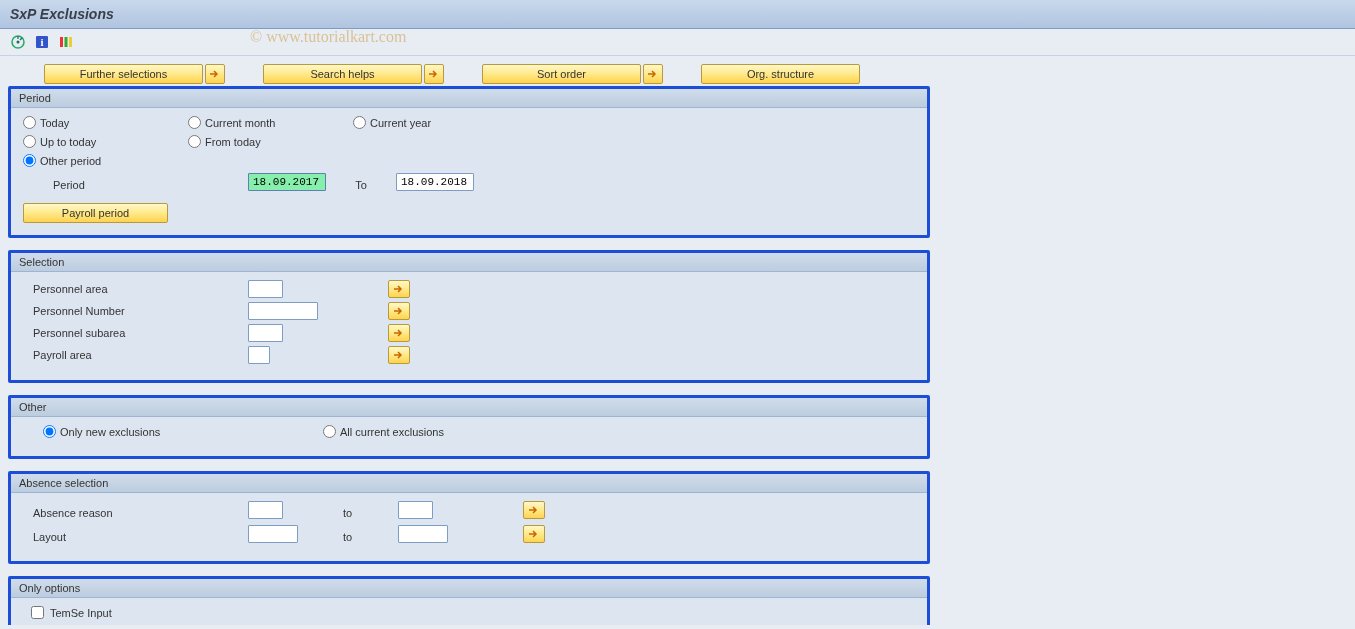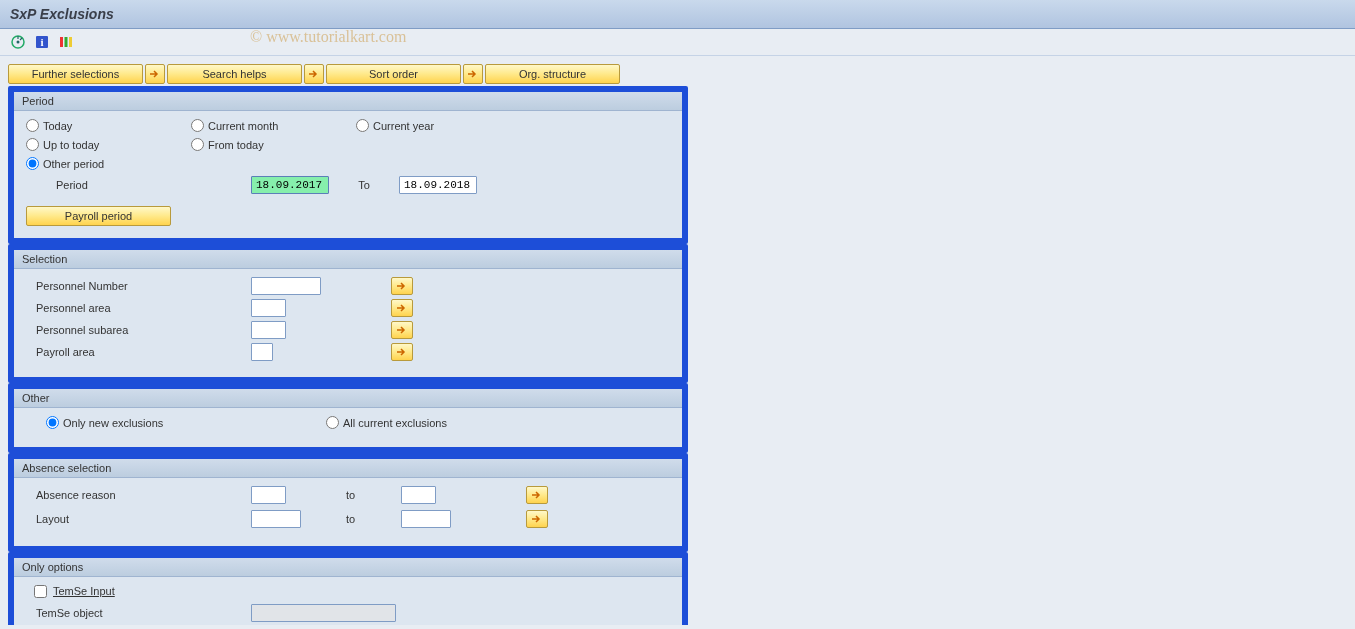--- a/index.html
+++ b/index.html
@@ -65,45 +65,46 @@
       border-radius: 2px;
       padding: 3px 10px;
       font-size: 11px;
       cursor: pointer;
       display: inline-flex;
       align-items: center;
       justify-content: center;
       color: #333;
       height: 20px;
     }
-    .yellow-btn.text-wide { width: 135px; }
+    .yellow-btn.text-wide { width: 159px; margin-left: 36px; }
     .yellow-btn.arrow-only { width: 20px; padding: 0; }
     .yellow-btn.payroll { width: 145px; margin-top: 6px; }
     .yellow-btn.small-arrow { width: 22px; height: 18px; padding: 0; }
     .arrow-svg { width: 12px; height: 10px; }
 
     .group-box {
-      border: 6px solid #1d4ed8;
+      border: 3px solid #1d4ed8;
       border-radius: 2px;
       background: #dde6f0;
-      width: 680px;
+      margin-bottom: 12px;
+      width: 922px;
     }
     .group-header {
       background: linear-gradient(to bottom, #d0dceb 0%, #bccddf 100%);
       border-bottom: 1px solid #9fb4d0;
       padding: 3px 8px;
       font-size: 11px;
       color: #333;
     }
     .group-body {
       padding: 8px 12px 12px 12px;
     }
     .radio-row, .field-row {
       display: flex;
-      align-items: center;
+      align-items: flex-end;
       margin-bottom: 6px;
     }
     .radio-col { width: 165px; display: flex; align-items: center; }
     .radio-col.wide { width: 280px; padding-left: 20px; }
     .radio-col input[type=radio] { margin-right: 4px; }
     .radio-col label { cursor: pointer; }
     .field-label { width: 225px; padding-left: 10px; }
     input.text-in {
       background: #fff;
       border: 1px solid #7f9cc5;
@@ -113,21 +114,21 @@
       font-size: 11px;
       font-family: 'Courier New', monospace;
     }
     input.text-in.date { width: 78px; }
     input.text-in.date.highlight { background: #86efac; border-color: #5c7fb8; }
     input.text-in.w70 { width: 70px; }
     input.text-in.w35 { width: 35px; }
     input.text-in.w28 { width: 22px; }
     input.text-in.gray { background: #e1e4e8; width: 145px; }
     .arrow-cell { margin-left: auto; margin-right: 420px; }
-    .checkbox-row { display: flex; align-items: flex-start; margin-bottom: 6px; padding-left: 8px; text-decoration: underline; }
+    .checkbox-row { display: flex; align-items: flex-end; margin-bottom: 6px; padding-left: 8px; }
     .checkbox-row input { margin-right: 6px; }
 
     
     .scroll-area::-webkit-scrollbar { width: 16px; }
     .scroll-area::-webkit-scrollbar-track { background: #dce5f0; border-left: 1px solid #b9c9dd; }
     .scroll-area::-webkit-scrollbar-thumb { background: #c6d4e6; border: 1px solid #9fb4d0; border-radius: 2px; }
     .scroll-area::-webkit-scrollbar-button { background: #d0dceb; border: 1px solid #9fb4d0; height: 16px; }
     .abs-arrow { margin-left: 90px; }
     .sel-row .field-label { width: 225px; }
     .sel-row .arrow-cell { margin-left: 100px; margin-right: 0; }
@@ -230,32 +231,32 @@
         <input class="text-in date" value="18.09.2018" style="">
       </div>
       <button class="yellow-btn payroll">Payroll period</button>
     </div>
   </div>
 
   <div class="group-box">
     <div class="group-header">Selection</div>
     <div class="group-body">
       <div class="sel-row">
+        <span class="field-label">Personnel area</span>
+        <input class="text-in w35" value="" style="">
+        <span class="arrow-cell" style="margin-left:105px;"><button class="yellow-btn small-arrow">
+                <svg class="arrow-svg" viewBox="0 0 12 10">
+                  <path d="M1 5 L8 5 M5 2 L8 5 L5 8" stroke="#c60" stroke-width="1.5" fill="none"></path>
+                </svg>
+              </button></span>
+      </div>
+      <div class="sel-row">
         <span class="field-label">Personnel Number</span>
         <input class="text-in w70" value="" style="">
         <span class="arrow-cell" style="margin-left:70px;"><button class="yellow-btn small-arrow">
-                <svg class="arrow-svg" viewBox="0 0 12 10">
-                  <path d="M1 5 L8 5 M5 2 L8 5 L5 8" stroke="#c60" stroke-width="1.5" fill="none"></path>
-                </svg>
-              </button></span>
-      </div>
-      <div class="sel-row">
-        <span class="field-label">Personnel area</span>
-        <input class="text-in w35" value="" style="">
-        <span class="arrow-cell" style="margin-left:105px;"><button class="yellow-btn small-arrow">
                 <svg class="arrow-svg" viewBox="0 0 12 10">
                   <path d="M1 5 L8 5 M5 2 L8 5 L5 8" stroke="#c60" stroke-width="1.5" fill="none"></path>
                 </svg>
               </button></span>
       </div>
       <div class="sel-row">
         <span class="field-label">Personnel subarea</span>
         <input class="text-in w35" value="" style="">
         <span class="arrow-cell" style="margin-left:105px;"><button class="yellow-btn small-arrow">
                 <svg class="arrow-svg" viewBox="0 0 12 10">

